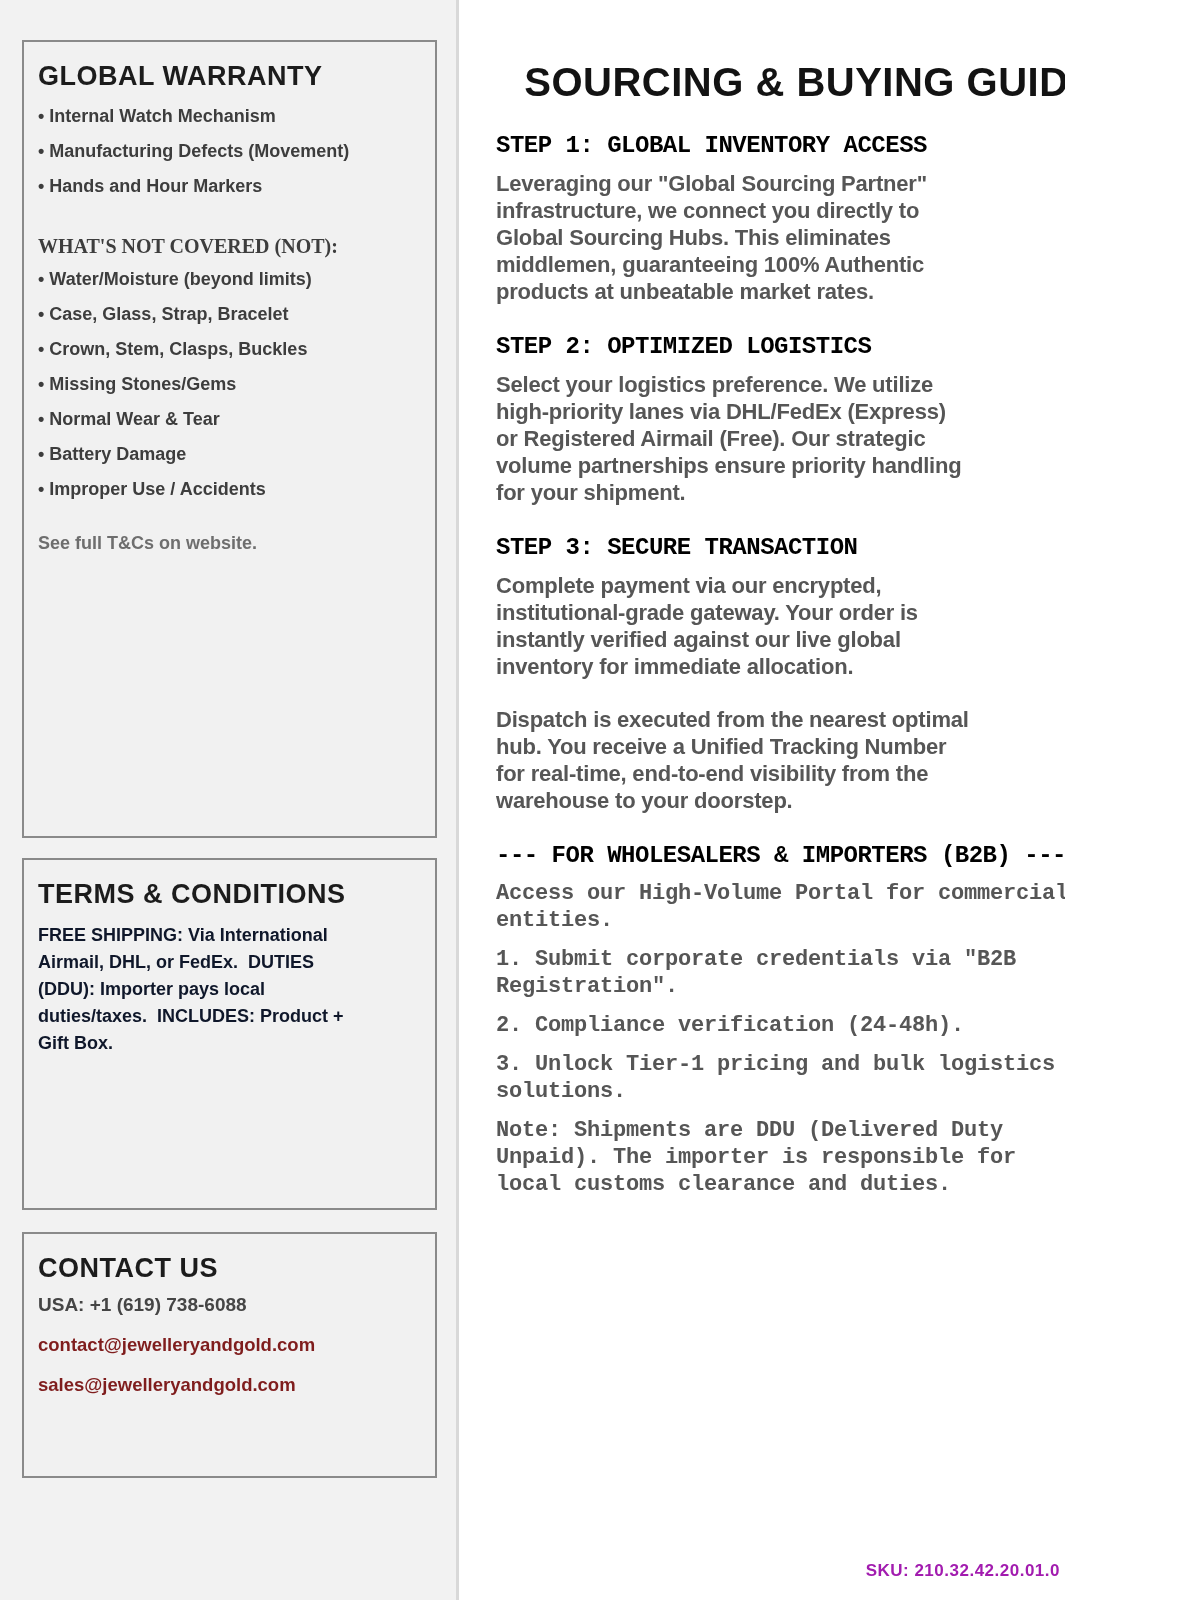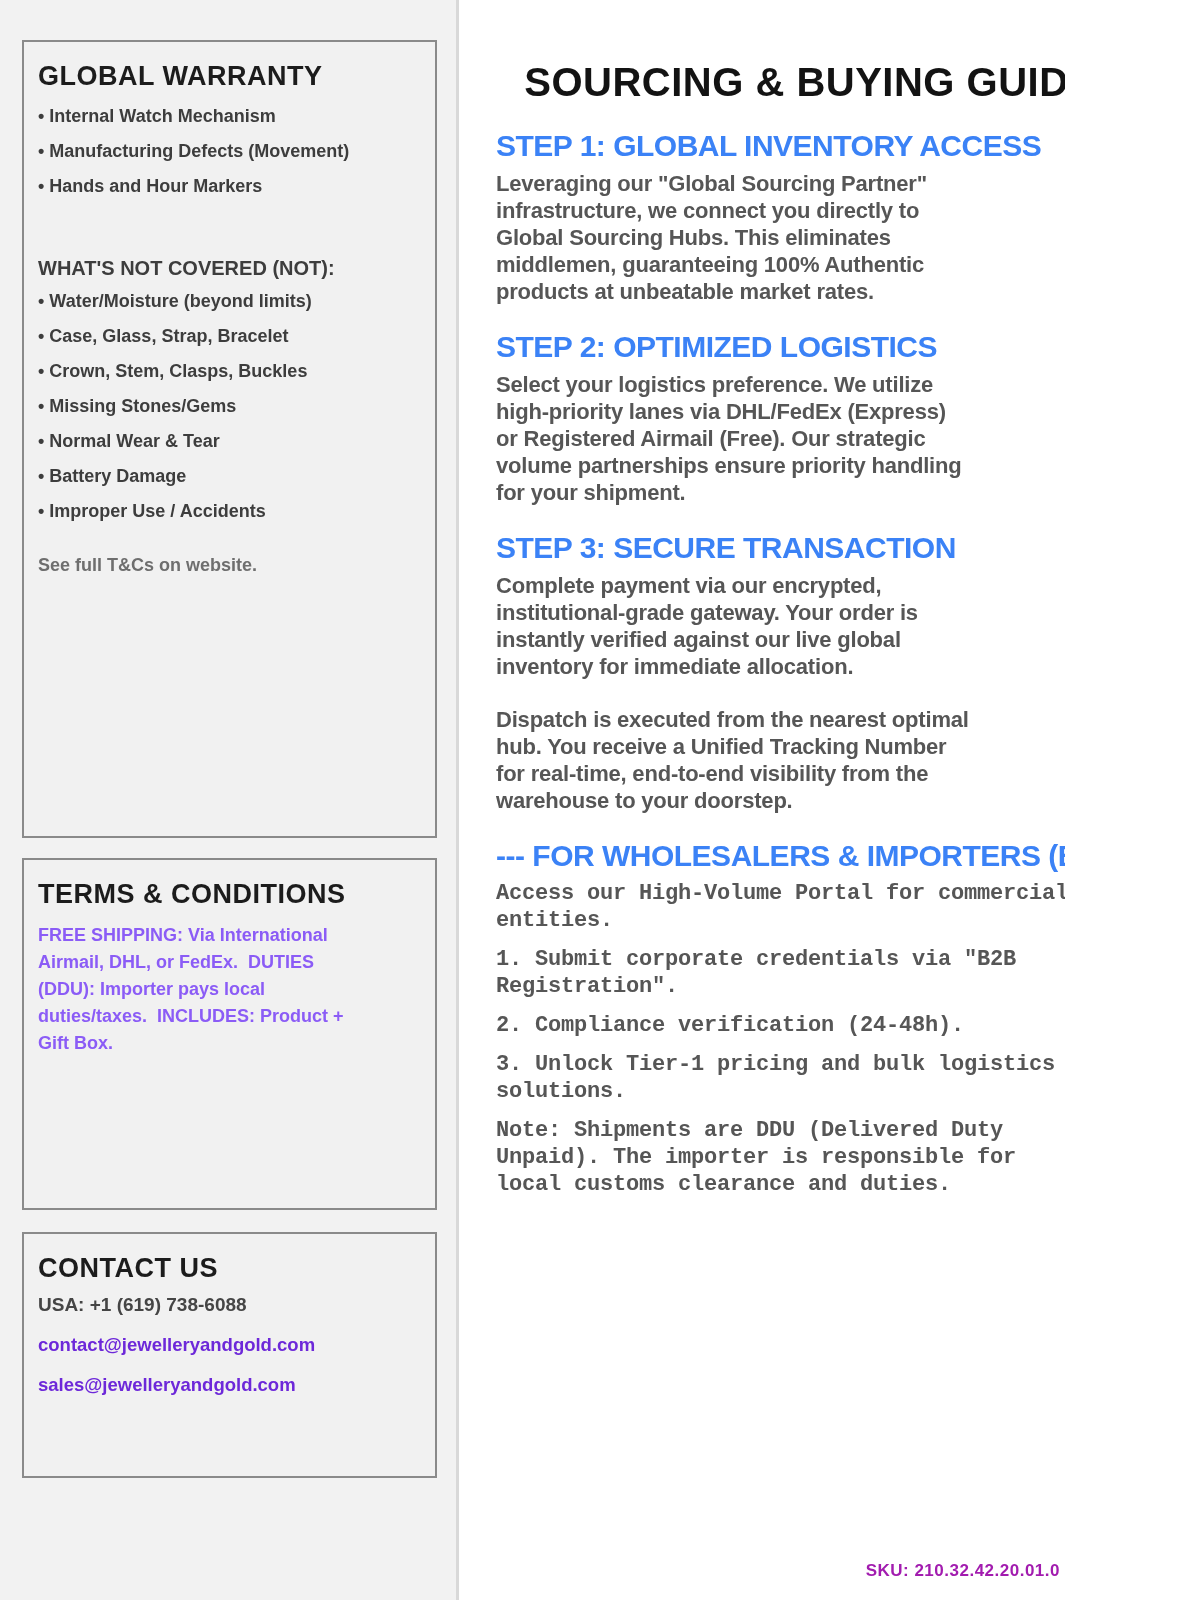--- a/index.html
+++ b/index.html
@@ -26,60 +26,60 @@
   .panel-contact  { top:1232px; height:246px; }
 
   .panel h2 {
     margin:0; font-size:27px; line-height:32px;
     color:#1c1c1c; letter-spacing:0.5px; font-weight:bold;
   }
   .panel h3 {
     margin:8px 0 0; font-size:20px; line-height:22px;
     color:#3d3d3d; font-weight:bold;
   }
-  .panel h3.second { margin-top:61px; }
+  .panel h3.second { margin-top:39px;font-family:Liberation Serif, serif; }
   .bullets { margin-top:14px; }
   .bullets-2 { margin-top:12px; }
   .bullet {
     font-size:18px; line-height:20px; font-weight:bold;
     color:#3d3d3d; margin:0 0 15px;
   }
   .bullet::before { content:"• "; }
   .footnote {
     margin:34px 0 0; font-size:18px; line-height:20px;
     font-weight:bold; color:#6e6e6e;
   }
   .lines { white-space:pre-wrap; }
   .terms-body {
     margin:12px 0 0; font-size:18px; line-height:27px;
-    font-weight:bold; color:#8b5cf6;
+    font-weight:bold; color:#0f172a;
   }
   .contact-phone {
     margin:10px 0 0; font-size:19px; line-height:22px;
     font-weight:bold; color:#454545;
   }
   .contact-line {
     margin:18px 0 0; font-size:18.5px; line-height:22px;
-    font-weight:bold; color:#6d28d9;
+    font-weight:bold; color:#7f1d1d;
   }
 
   
   .main {
     position:absolute; left:459px; top:0; width:741px; height:1600px;
     background:#ffffff; box-sizing:border-box; padding:58px 0 0 37px;
   }
   .doc-title {
     margin:0 16px 24px; padding-right:76px; text-align:center;
     font-size:40px; line-height:48px; letter-spacing:0.5px;
     color:#131313; font-weight:bold;
   }
   .step { margin:0 0 26px; }
   .step h2 {
-    margin:0 0 8px; font-size:30px; line-height:32px;
-    color:#3b82f6; letter-spacing:-0.5px; font-weight:bold;
+    margin:0 0 8px; font-size:24px; line-height:32px;
+    color:#000000; letter-spacing:-0.5px; font-weight:bold;font-family:Liberation Mono, monospace;
   }
   .body-text {
     margin:0; font-size:22px; line-height:27px;
     font-weight:bold; color:#565656; letter-spacing:-0.2px;
   }
   .b2b .body-text { margin-bottom:12px;font-family:Liberation Mono, monospace; }
   .b2b .note { margin-top:4px; margin-bottom:0; }
   .sku {
     position:absolute; right:5px; top:1560px;
     font-size:17px; line-height:22px; font-weight:bold;

